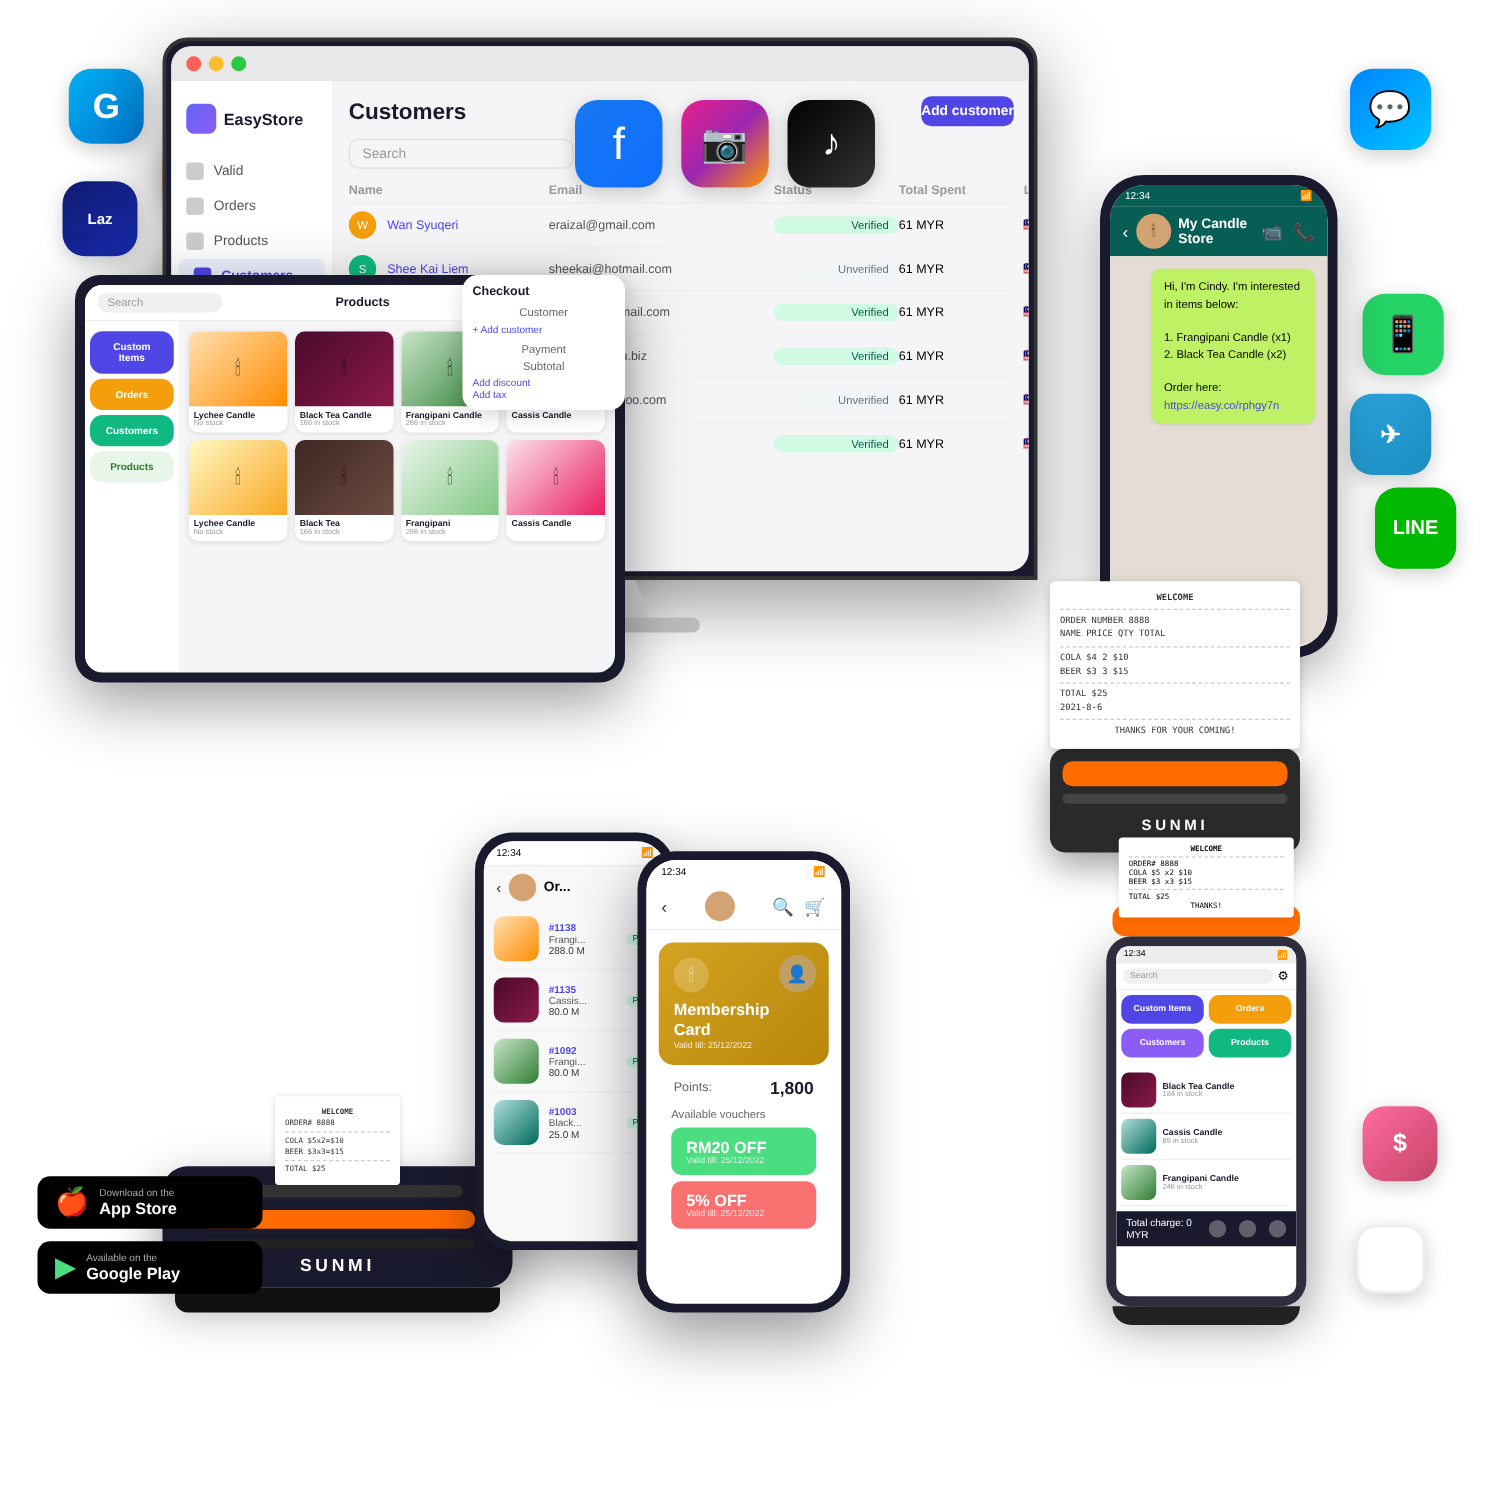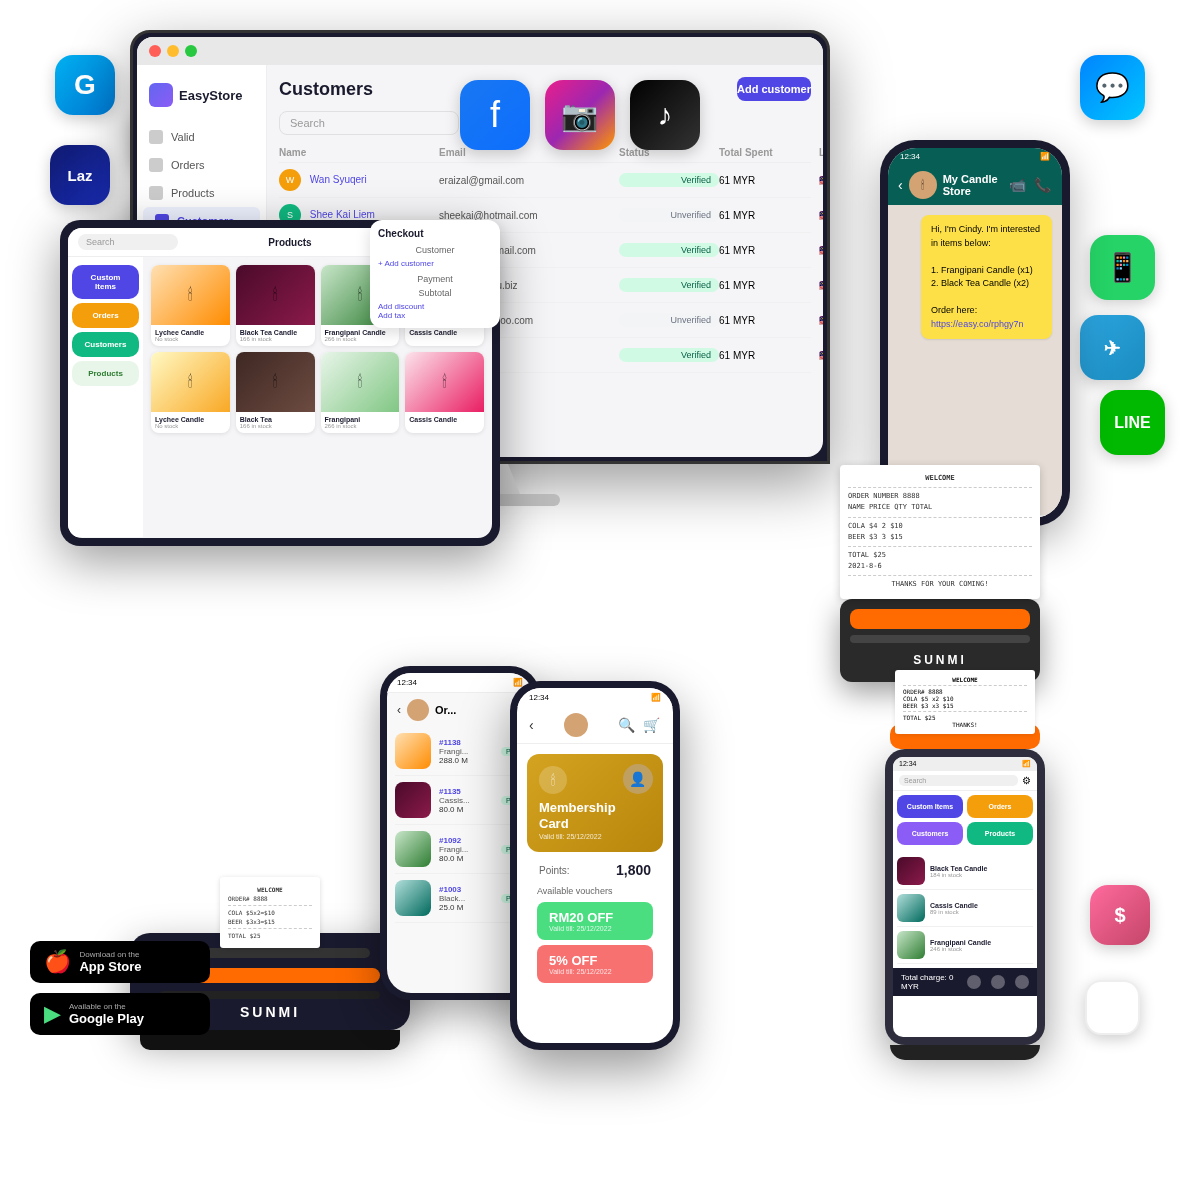--- a/index.html
+++ b/index.html
@@ -491,21 +491,21 @@
     .chat-icons { display: flex; gap: 8px; color: white; font-size: 14px; }
 
     .chat-messages {
       padding: 10px;
       background: #e5ddd5;
       height: 310px;
       overflow: hidden;
     }
 
     .chat-bubble {
-      background: #fde047;
+      background: #bef264;
       border-radius: 8px;
       padding: 8px 10px;
       font-size: 9px;
       max-width: 85%;
       margin-left: auto;
       line-height: 1.5;
       box-shadow: 0 1px 2px rgba(0,0,0,0.1);
     }
 
     .chat-link {
@@ -975,21 +975,21 @@
 
 <div class="scene">
 
   <div class="app-icon icon-grab">
     <div class="icon-content">G</div>
   </div>
   <div class="app-icon icon-yoyo">
     <div class="icon-content">Y</div>
   </div>
   <div class="app-icon icon-lazada">
-    <div class="icon-content" style="font-size:15px">Laz</div>
+    <div class="icon-content" style="font-size:12px">Laz</div>
   </div>
   <div class="app-icon icon-shopee">
     <div class="icon-content">🛍</div>
   </div>
 
   <div class="app-icon icon-messenger">
     <div class="icon-content">💬</div>
   </div>
   <div class="app-icon icon-whatsapp">
     <div class="icon-content">📱</div>

